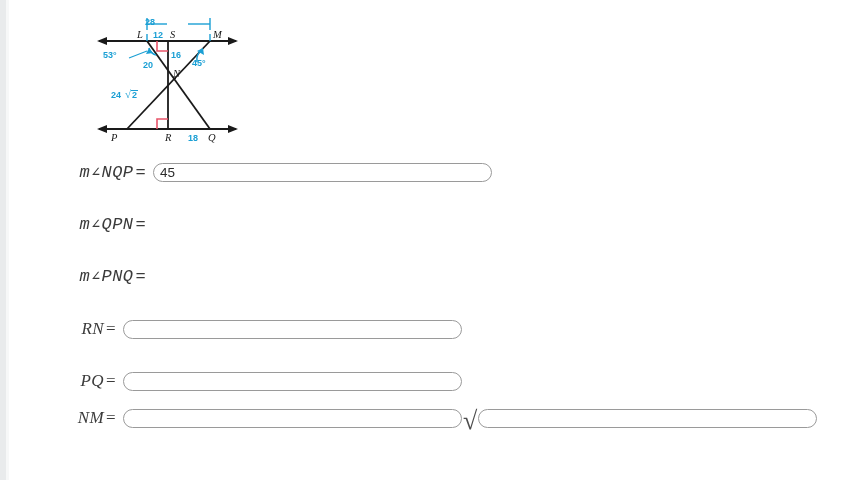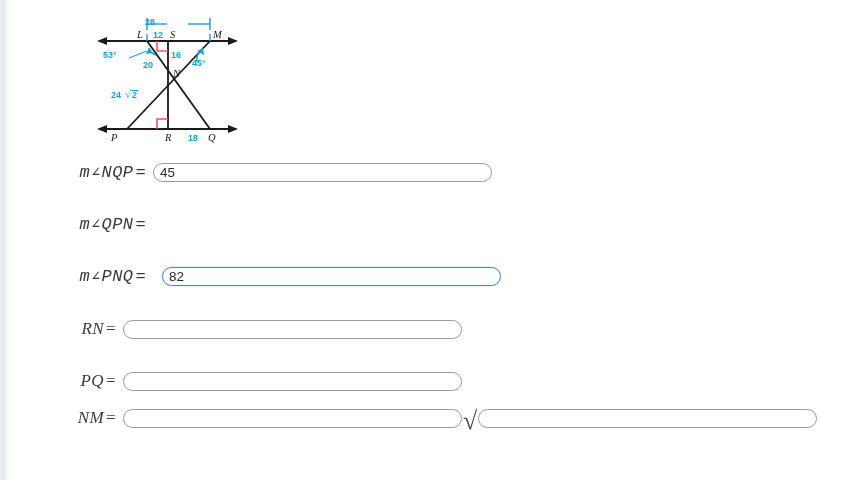--- a/index.html
+++ b/index.html
@@ -96,21 +96,21 @@
     color: #4d4d4d;
     line-height: 1;
     margin: 0 1px;
     position: relative;
     top: 3px;
   }
 
   
   #row-nqp { top: 163px; }
   #row-qpn { top: 215px; }
-  #row-pnq { top: 267px; gap: 9px; }
+  #row-pnq { top: 267px; }
   #row-rn  { top: 319px; }
   #row-pq  { top: 371px; }
   #row-nm  { top: 405px; }
 
   #box-nqp, #box-qpn, #box-pnq { width: 339px; }
   #box-rn { width: 339px; }
   #box-pq { width: 339px; }
   #box-nm-1 { width: 339px; }
   #box-nm-2 { width: 339px; }
 
@@ -198,21 +198,20 @@
     <span class="mathlabel lbl-w-long"><span>m</span><span class="ang">∠</span><span>NQP</span><span class="eq">=</span></span>
     <input class="answerbox" id="box-nqp" type="text" value="45" style="">
   </div>
 
   <div class="row" id="row-qpn">
     <span class="mathlabel lbl-w-long"><span>m</span><span class="ang">∠</span><span>QPN</span><span class="eq">=</span></span>
   </div>
 
   <div class="row" id="row-pnq">
     <span class="mathlabel lbl-w-long"><span>m</span><span class="ang">∠</span><span>PNQ</span><span class="eq">=</span></span>
-    <input class="answerbox focused" id="box-pnq" type="text" autofocus="" value="82" style="">
   </div>
 
   <div class="row" id="row-pq">
     <span class="mathlabel lbl-w-short"><span>PQ</span><span class="eq">=</span></span>
     <input class="answerbox" id="box-pq" type="text" value="" style="">
   </div>
 
   <div class="row" id="row-rn">
     <span class="mathlabel lbl-w-short"><span>RN</span><span class="eq">=</span></span>
     <input class="answerbox" id="box-rn" type="text" value="" style="">

